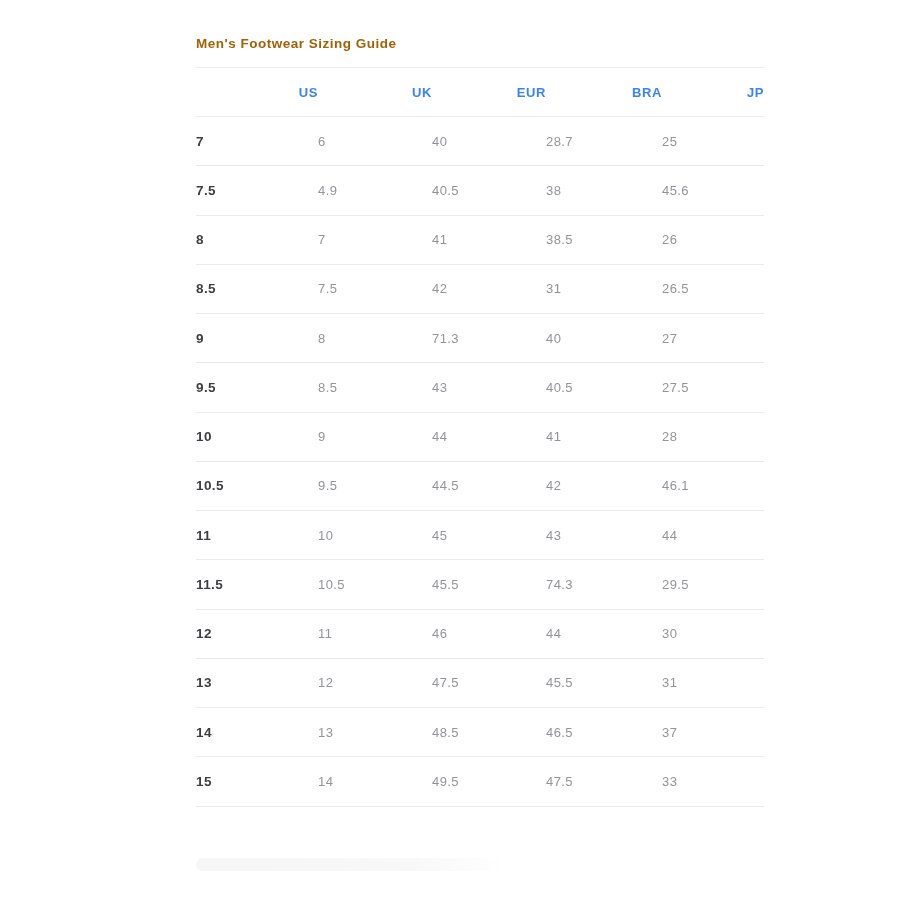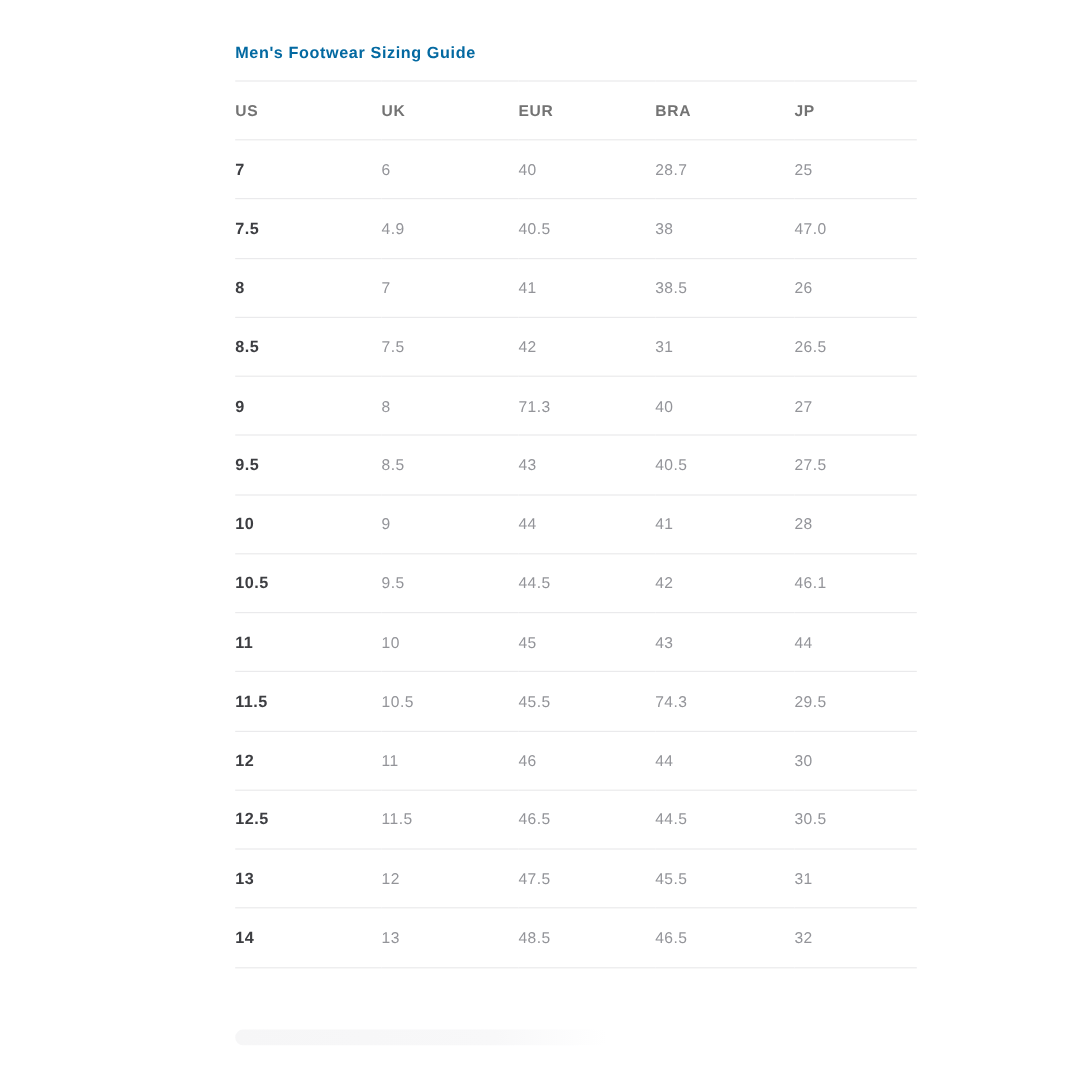--- a/index.html
+++ b/index.html
@@ -14,44 +14,44 @@
     position: absolute;
     left: 196px;
     top: 36px;
     width: 568px;
   }
   .guide-title {
     font-size: 13.5px;
     line-height: 16px;
     font-weight: 600;
     letter-spacing: 0.5px;
-    color: #0369a1;
+    color: #a16207;
     margin-bottom: 15px;
   }
   table.size-table {
     width: 568px;
     border-collapse: collapse;
     table-layout: fixed;
   }
   table.size-table thead tr {
     height: 49px;
     border-top: 1px solid #eaeaec;
     border-bottom: 1px solid #eaeaec;
   }
   table.size-table tbody tr {
     height: 49.25px;
     border-bottom: 1px solid #eaeaec;
   }
   table.size-table th {
-    text-align: left;
+    text-align: right;
     vertical-align: middle;
     font-size: 13px;
     font-weight: 600;
     letter-spacing: 0.6px;
-    color: #737373;
+    color: #3b82f6;
     padding: 0;
   }
   table.size-table td {
     text-align: left;
     vertical-align: middle;
     font-size: 13px;
     letter-spacing: 0.4px;
     color: #939499;
     font-weight: 400;
     padding: 0;
@@ -100,21 +100,21 @@
           <td>6</td>
           <td>40</td>
           <td>28.7</td>
           <td>25</td>
         </tr>
         <tr>
           <td class="col-us">7.5</td>
           <td>4.9</td>
           <td>40.5</td>
           <td>38</td>
-          <td>47.0</td>
+          <td>45.6</td>
         </tr>
         <tr>
           <td class="col-us">8</td>
           <td>7</td>
           <td>41</td>
           <td>38.5</td>
           <td>26</td>
         </tr>
         <tr>
           <td class="col-us">8.5</td>
@@ -166,37 +166,37 @@
           <td>29.5</td>
         </tr>
         <tr>
           <td class="col-us">12</td>
           <td>11</td>
           <td>46</td>
           <td>44</td>
           <td>30</td>
         </tr>
         <tr>
-          <td class="col-us">12.5</td>
-          <td>11.5</td>
-          <td>46.5</td>
-          <td>44.5</td>
-          <td>30.5</td>
-        </tr>
-        <tr>
           <td class="col-us">13</td>
           <td>12</td>
           <td>47.5</td>
           <td>45.5</td>
           <td>31</td>
         </tr>
         <tr>
           <td class="col-us">14</td>
           <td>13</td>
           <td>48.5</td>
           <td>46.5</td>
-          <td>32</td>
+          <td>37</td>
+        </tr>
+        <tr>
+          <td class="col-us">15</td>
+          <td>14</td>
+          <td>49.5</td>
+          <td>47.5</td>
+          <td>33</td>
         </tr>
       </tbody>
   </table>
 </div>
 
 <div class="h-scrollbar"></div>
 
 </body></html>

